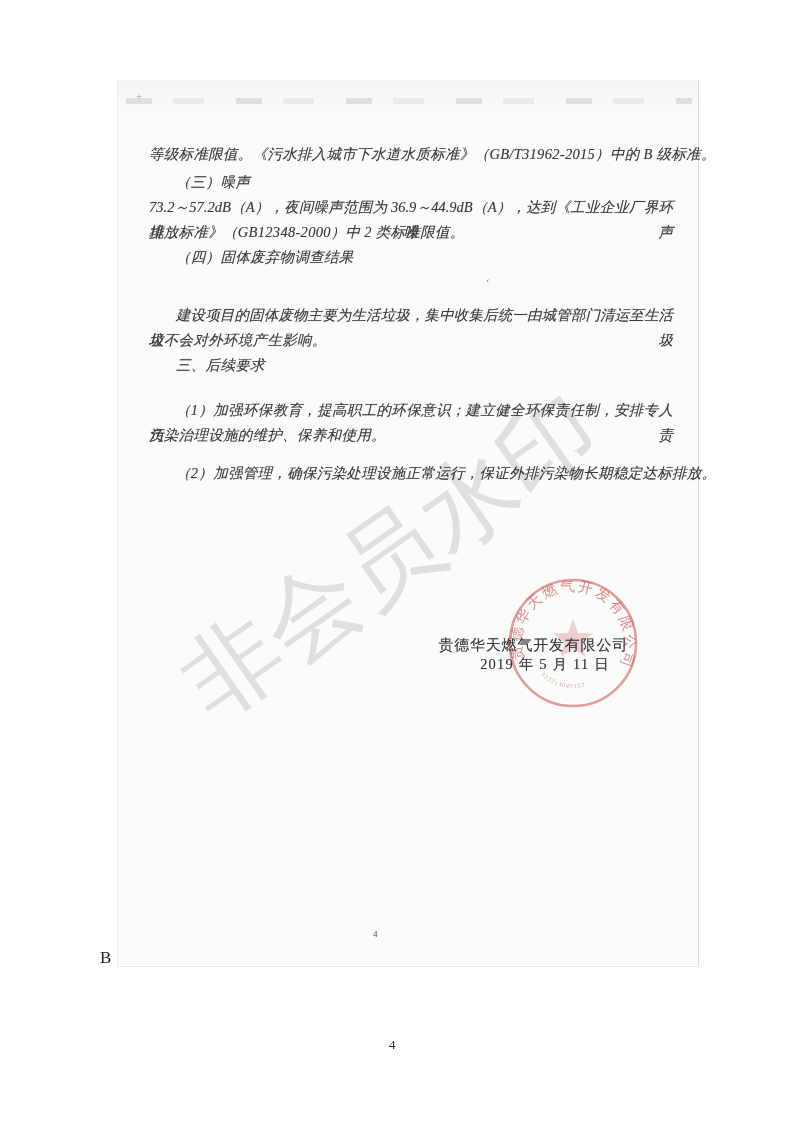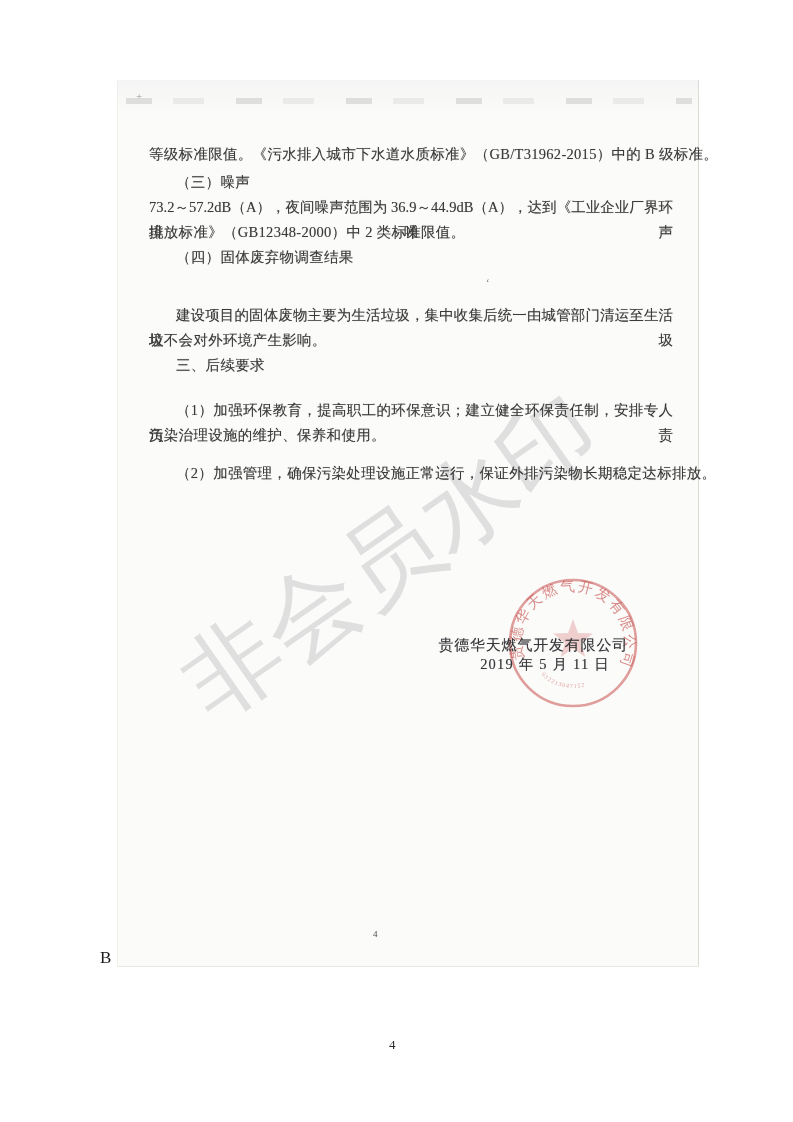--- a/index.html
+++ b/index.html
@@ -37,20 +37,21 @@
     transform:translate(-50%,-50%) rotate(-35deg);
     font-size:96px;color:#dbdbdb;opacity:.85;white-space:nowrap;
     letter-spacing:0px;font-weight:400;user-select:none;
   }
 
   
   .textblock{
     position:absolute;left:31px;top:62px;width:524px;z-index:2;
     font-size:14.5px;line-height:25px;color:#3a3a3a;
     text-shadow:0 0 .8px rgba(70,70,70,.45);
+    font-style:italic;
   }
   .line{height:25px;white-space:nowrap;letter-spacing:.3px;}
   .line.justify{white-space:normal;text-align:justify;text-align-last:justify;letter-spacing:0;}
   .line.ind{padding-left:27px;}
   .line.ind2{text-indent:27px;margin-top:33px;}
   .line.mt12{margin-top:3px;}
   .line.mt6{margin-top:20px;}
   .line.mt2{margin-top:13px;}
 
   .stray{

